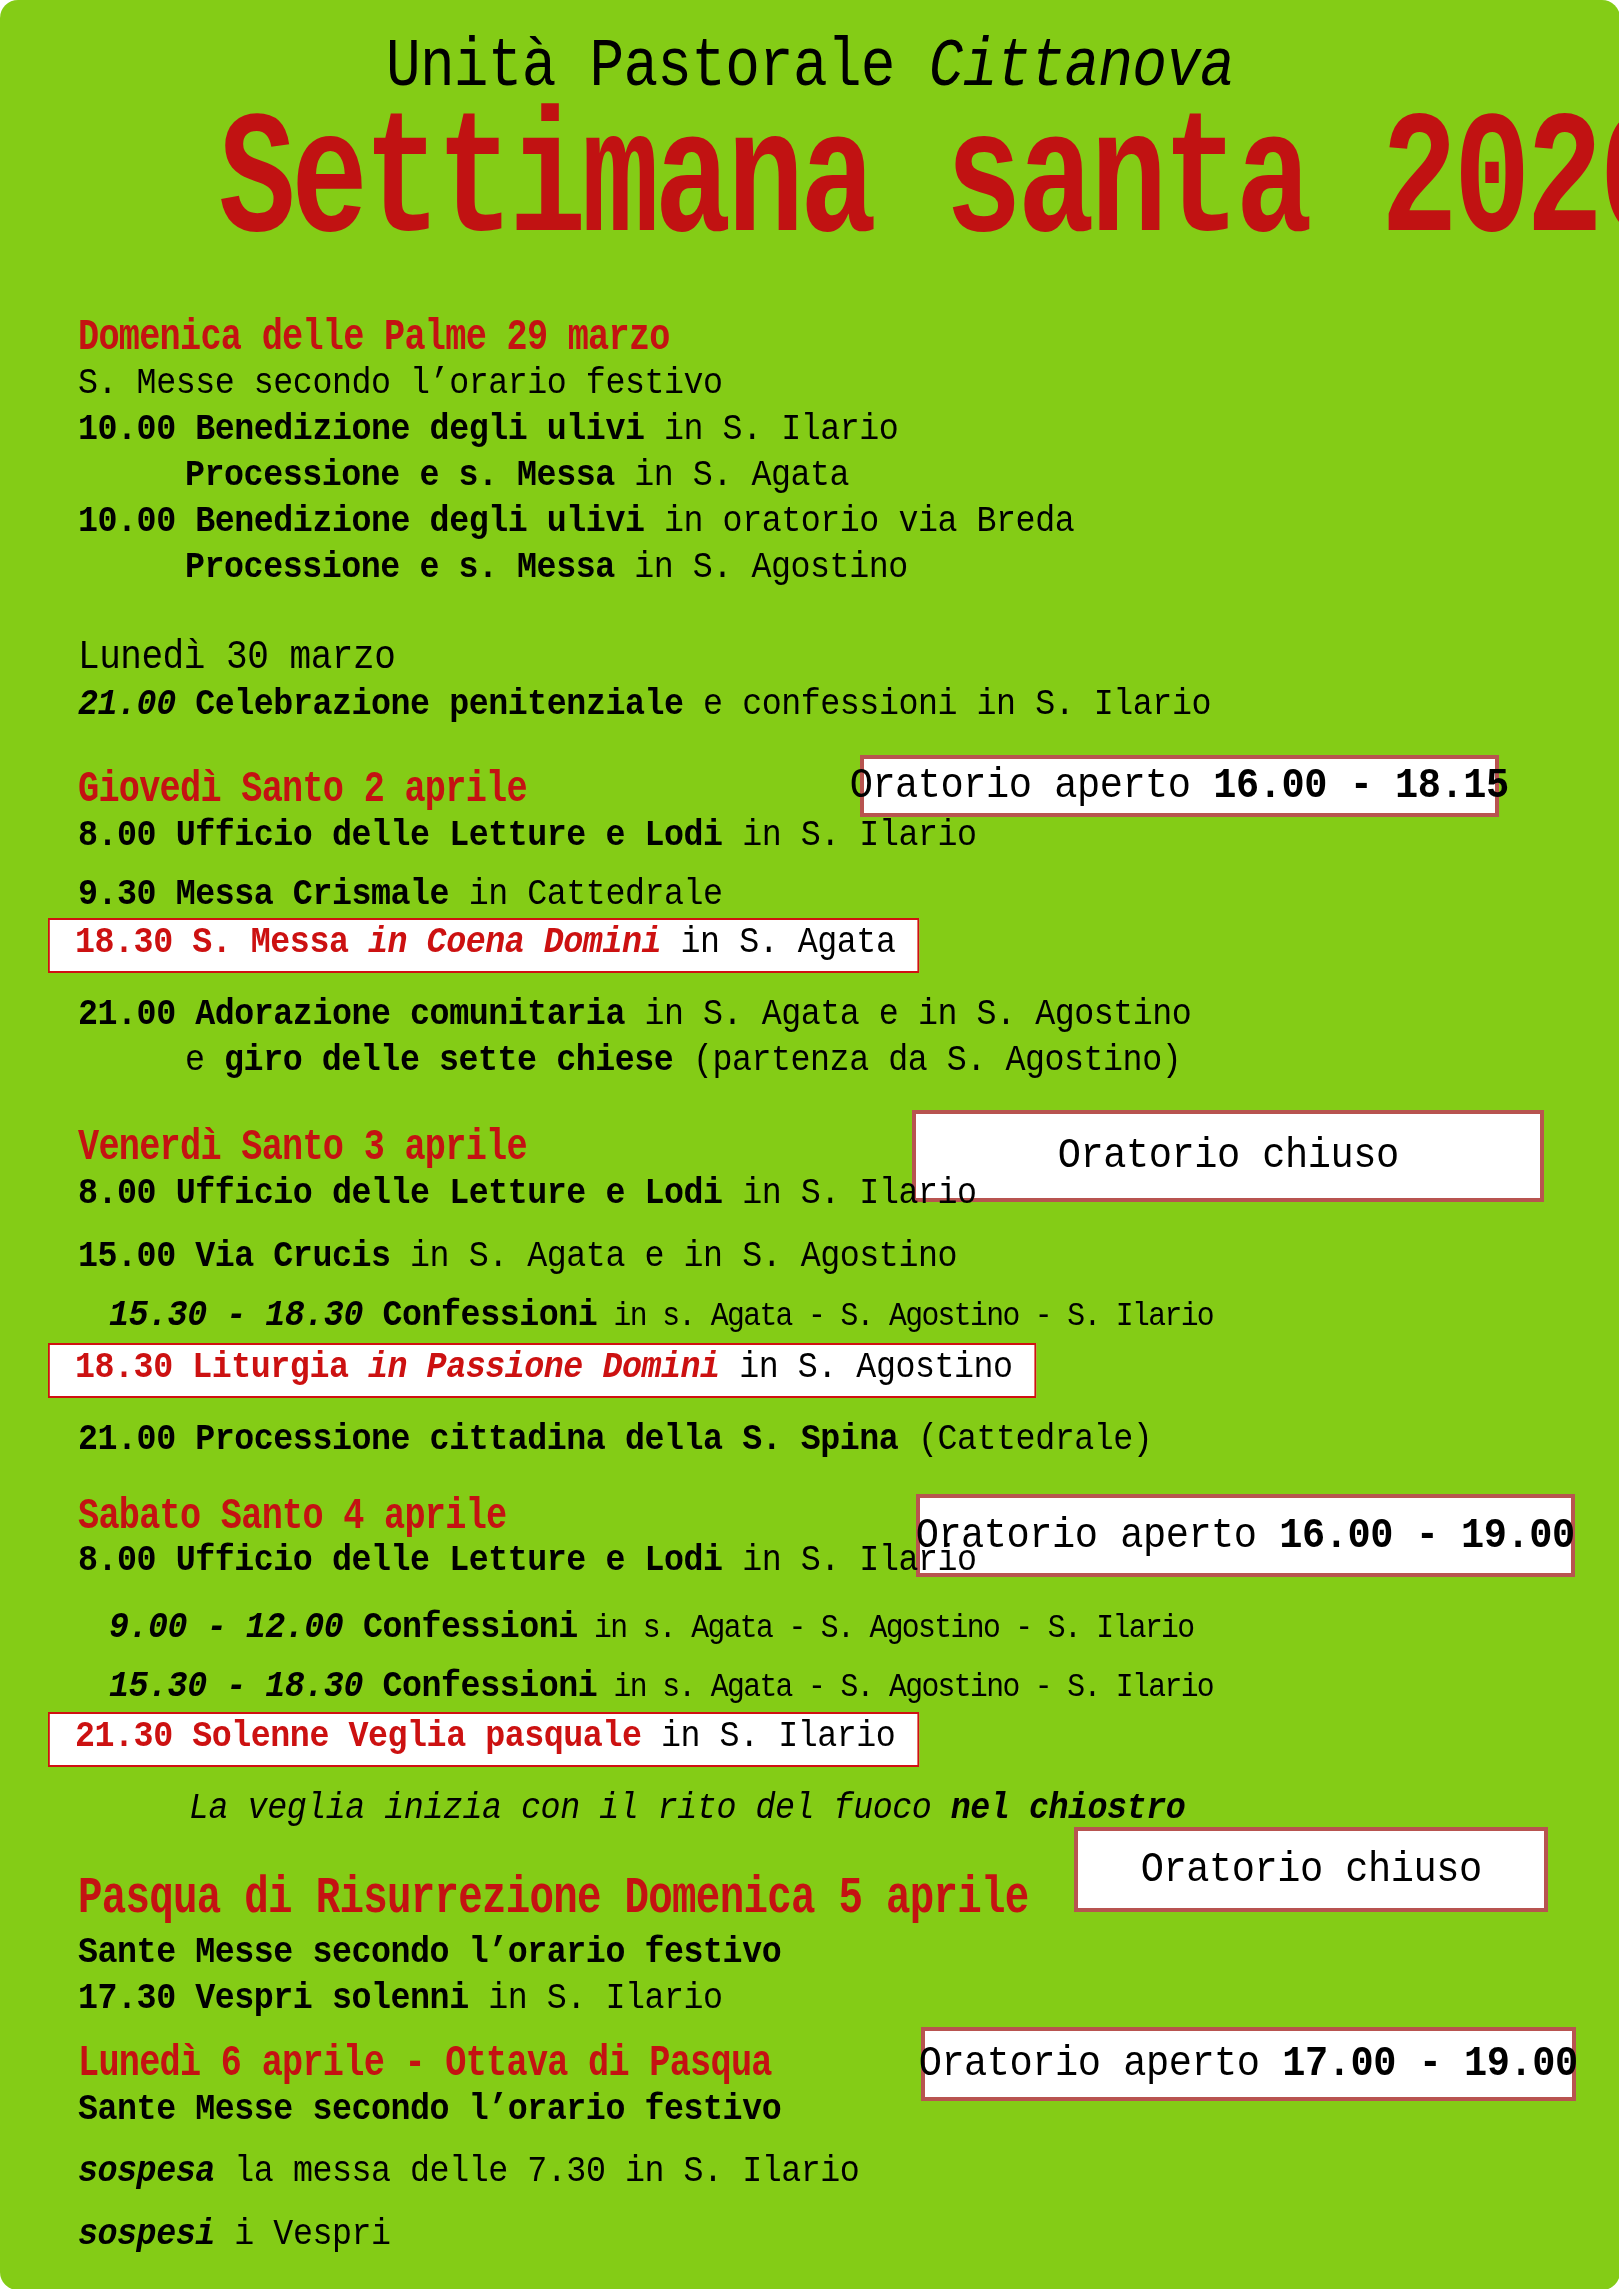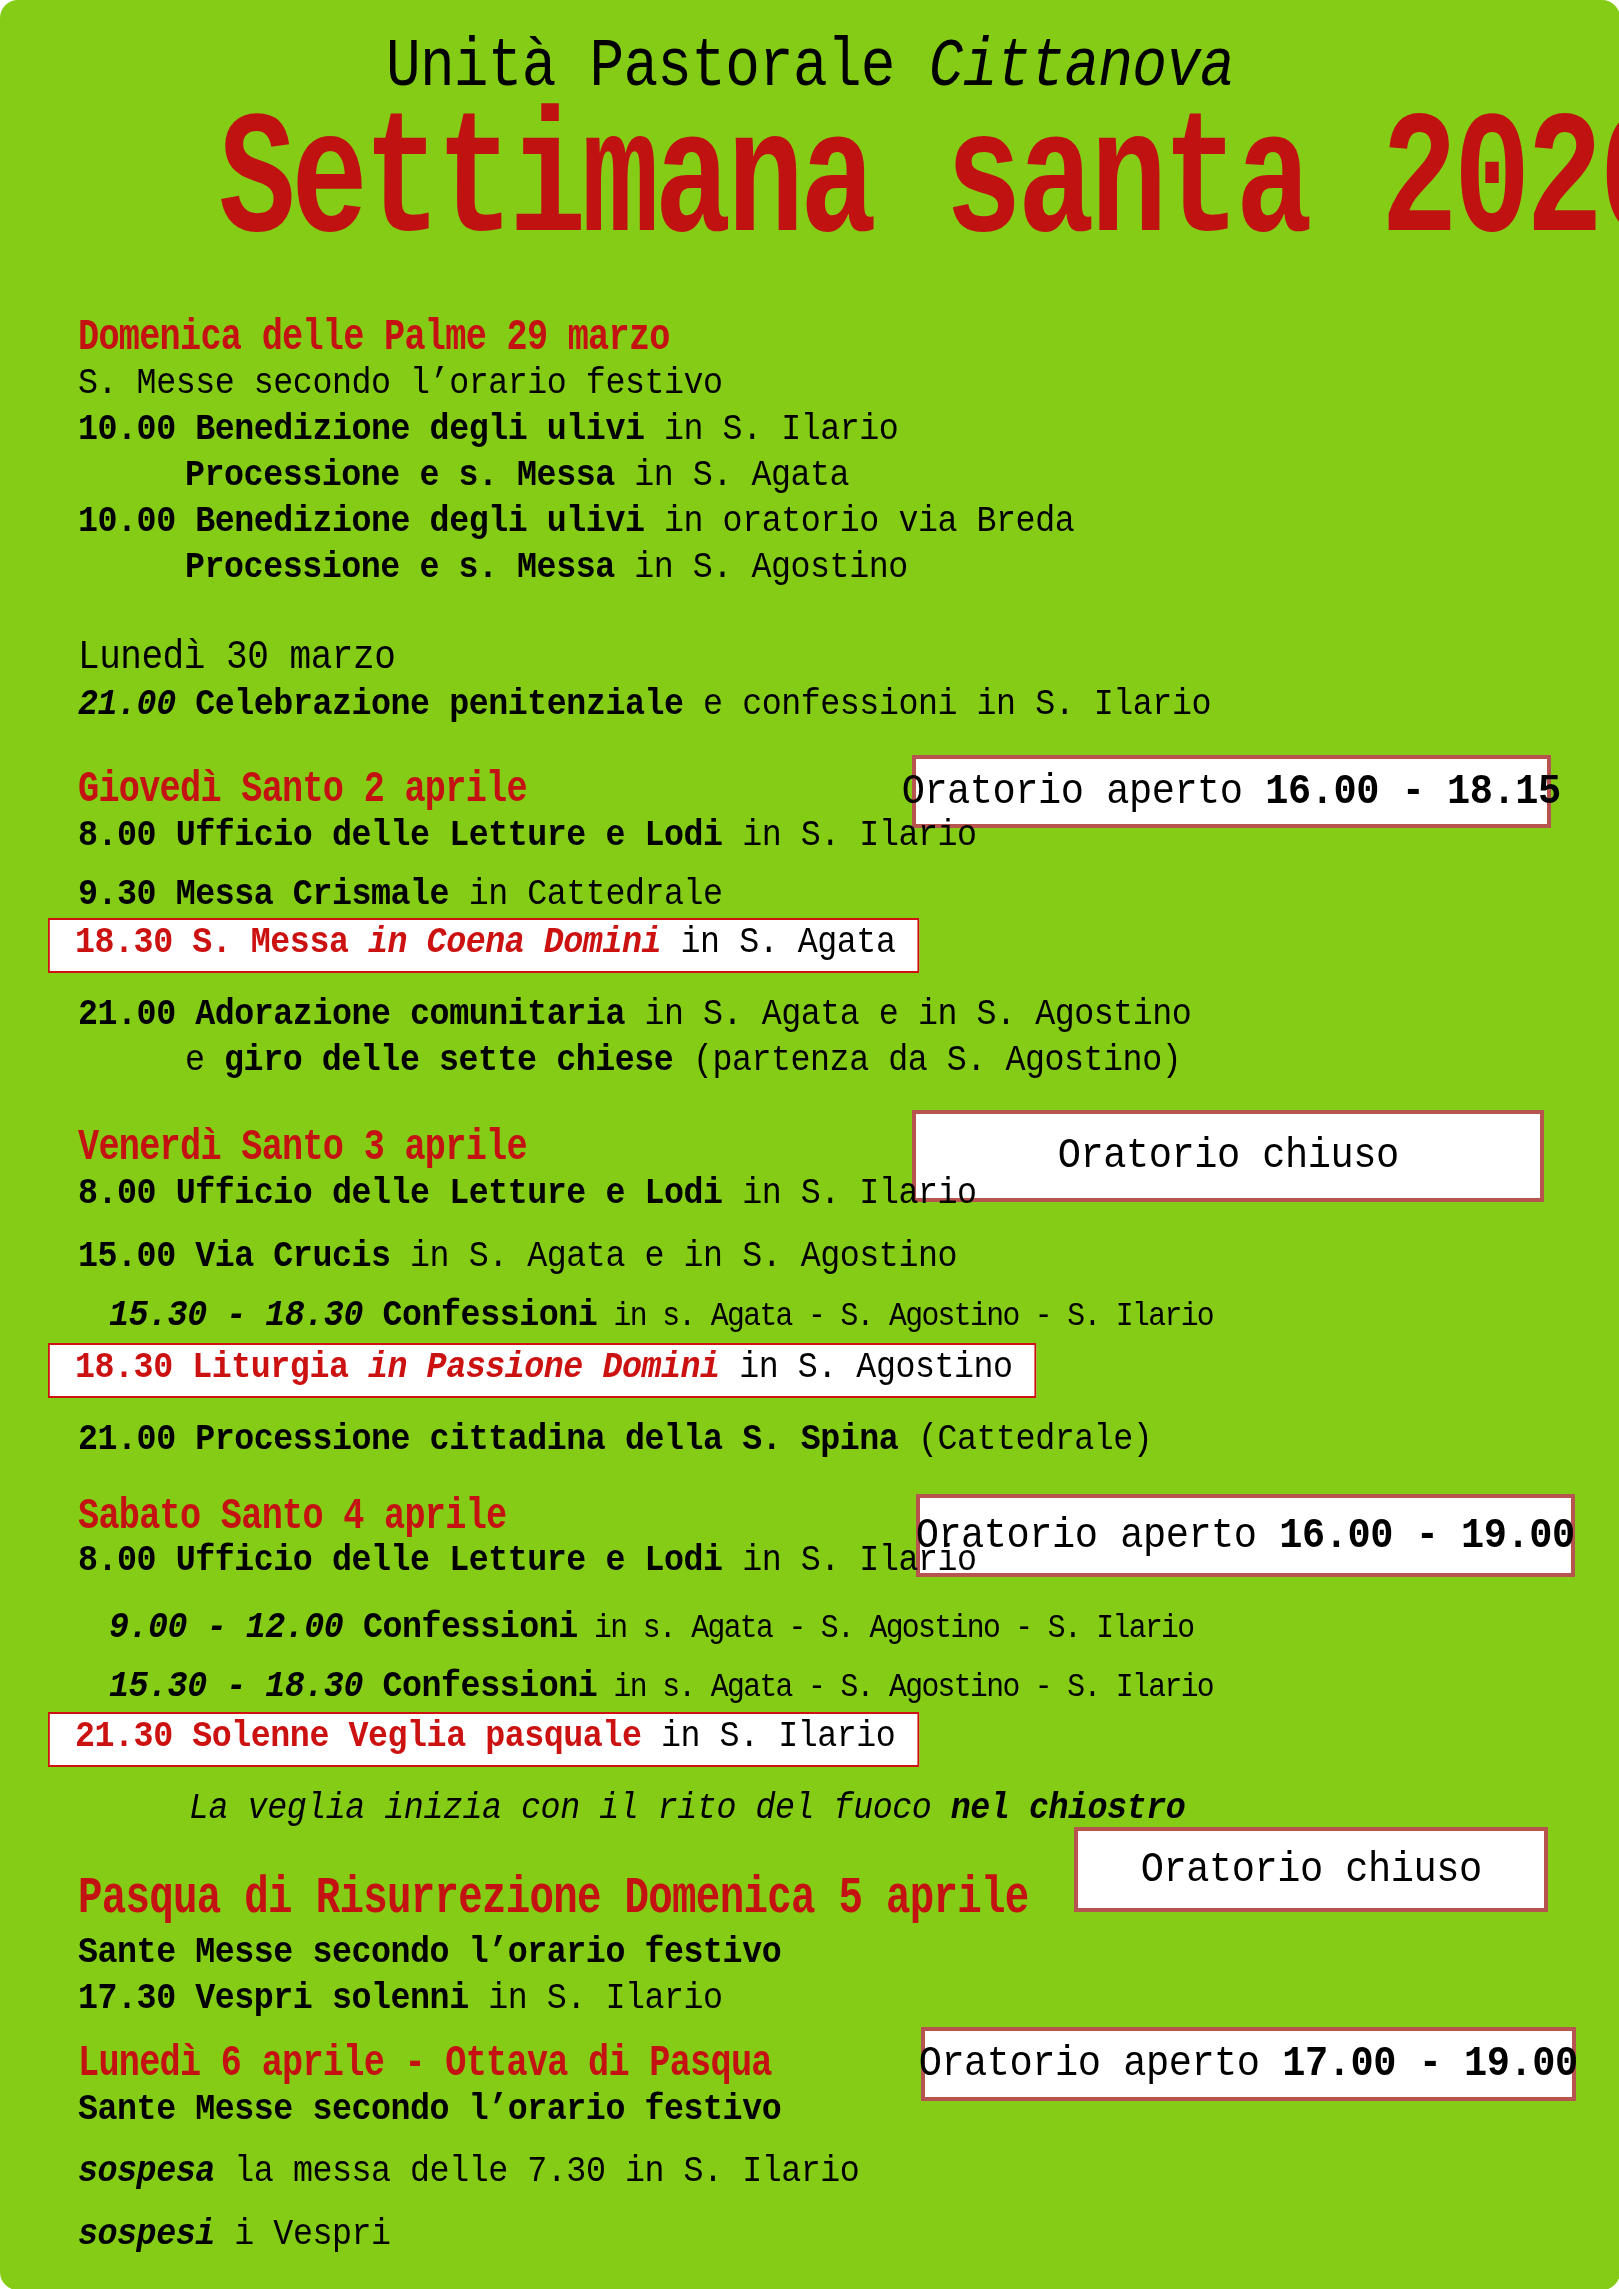--- a/index.html
+++ b/index.html
@@ -63,21 +63,21 @@
   <div class="row" style="top:362px"><span>S. Messe secondo l’orario festivo</span></div>
   <div class="row" style="top:408px"><span class="b">10.00 Benedizione degli ulivi</span><span> in S. Ilario</span></div>
   <div class="row" style="top:454px; left:185px"><span class="b">Processione e s. Messa</span><span> in S. Agata</span></div>
   <div class="row" style="top:500px"><span class="b">10.00 Benedizione degli ulivi</span><span> in oratorio via Breda</span></div>
   <div class="row" style="top:546px; left:185px"><span class="b">Processione e s. Messa</span><span> in S. Agostino</span></div>
 
   <div class="row h-black" style="top:635px">Lunedì 30 marzo</div>
   <div class="row" style="top:683px"><span class="bi">21.00 </span><span class="b">Celebrazione penitenziale</span><span> e confessioni in S. Ilario</span></div>
 
   <div class="row h-red" style="top:764px">Giovedì Santo 2 aprile</div>
-  <div class="obox" style="left:912px; top:755px; width:639px; height:73px">
+  <div class="obox" style="left:860px; top:755px; width:639px; height:62px">
       <span class="inner"><span>Oratorio aperto </span><span class="b">16.00 - 18.15</span></span>
     </div>
   <div class="row" style="top:814px"><span class="b">8.00 Ufficio delle Letture e Lodi</span><span> in S. Ilario</span></div>
   <div class="row" style="top:873px"><span class="b">9.30 Messa Crismale</span><span> in Cattedrale</span></div>
   <div class="row boxline" style="top:918px"><span class="red b">18.30 S. Messa </span><span class="red bi">in Coena Domini</span><span> in S. Agata</span></div>
   <div class="row" style="top:993px"><span class="b">21.00 Adorazione comunitaria</span><span> in S. Agata e in S. Agostino</span></div>
   <div class="row" style="top:1039px; left:185px"><span>e </span><span class="b">giro delle sette chiese</span><span> (partenza da S. Agostino)</span></div>
 
   <div class="row h-red" style="top:1122px">Venerdì Santo 3 aprile</div>
   <div class="obox" style="left:912px; top:1110px; width:632px; height:92px">

